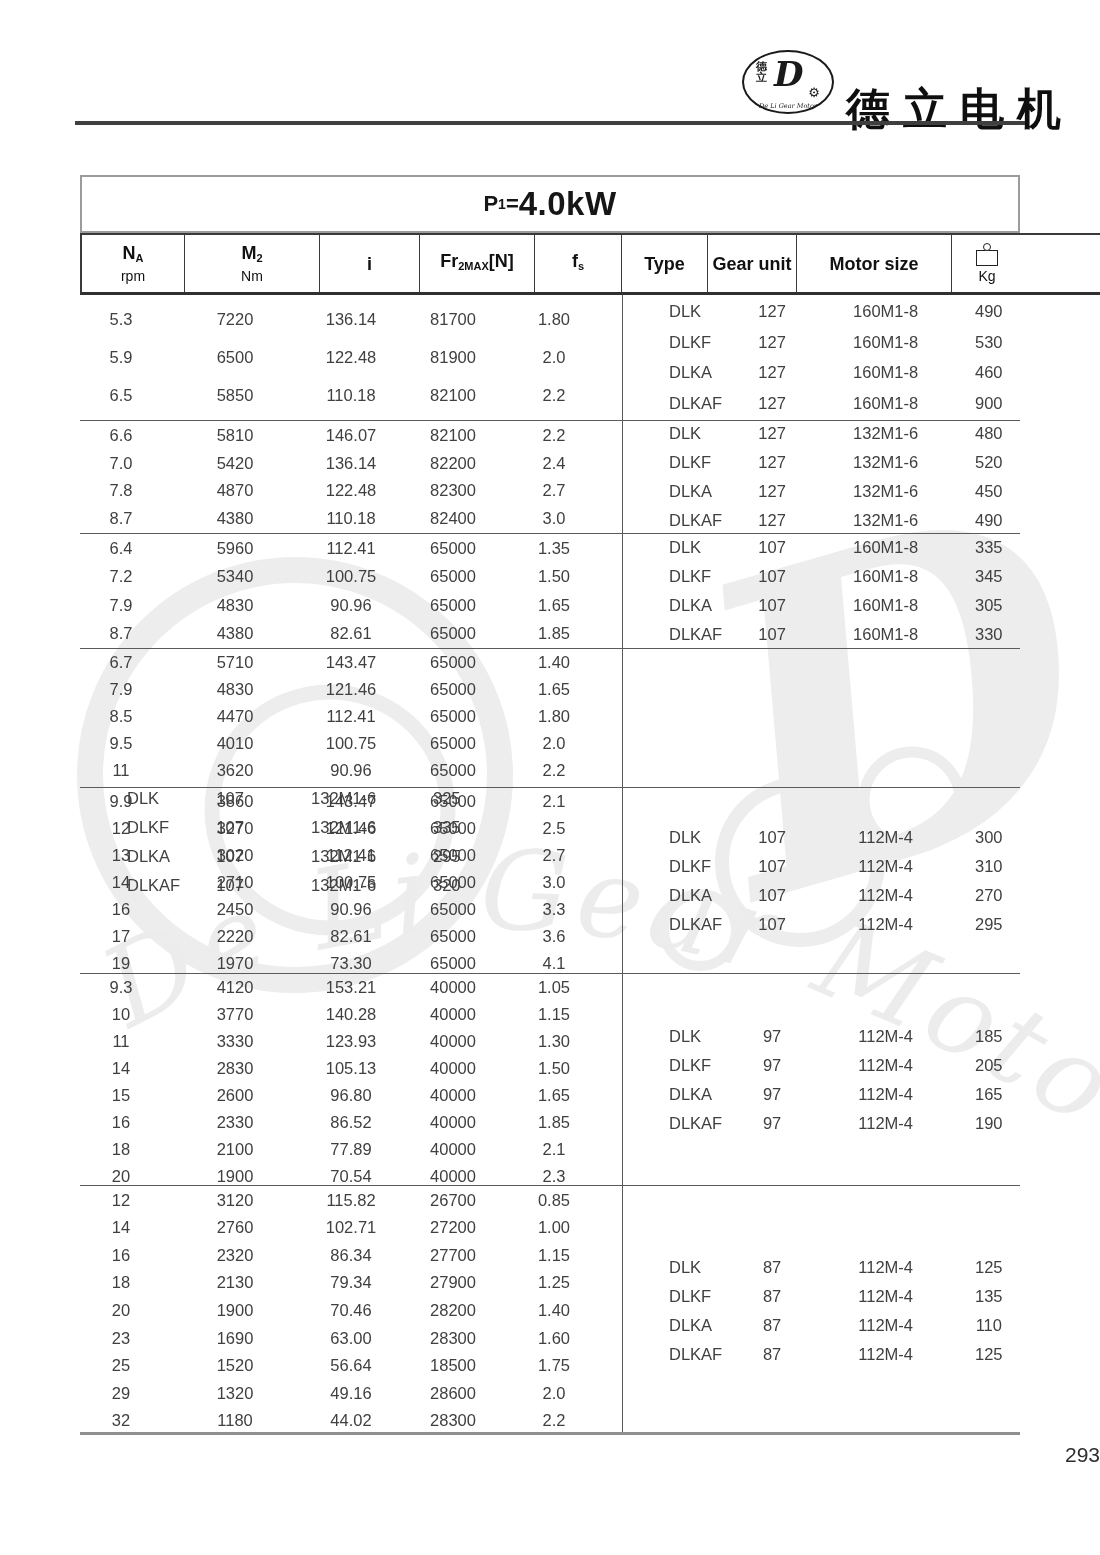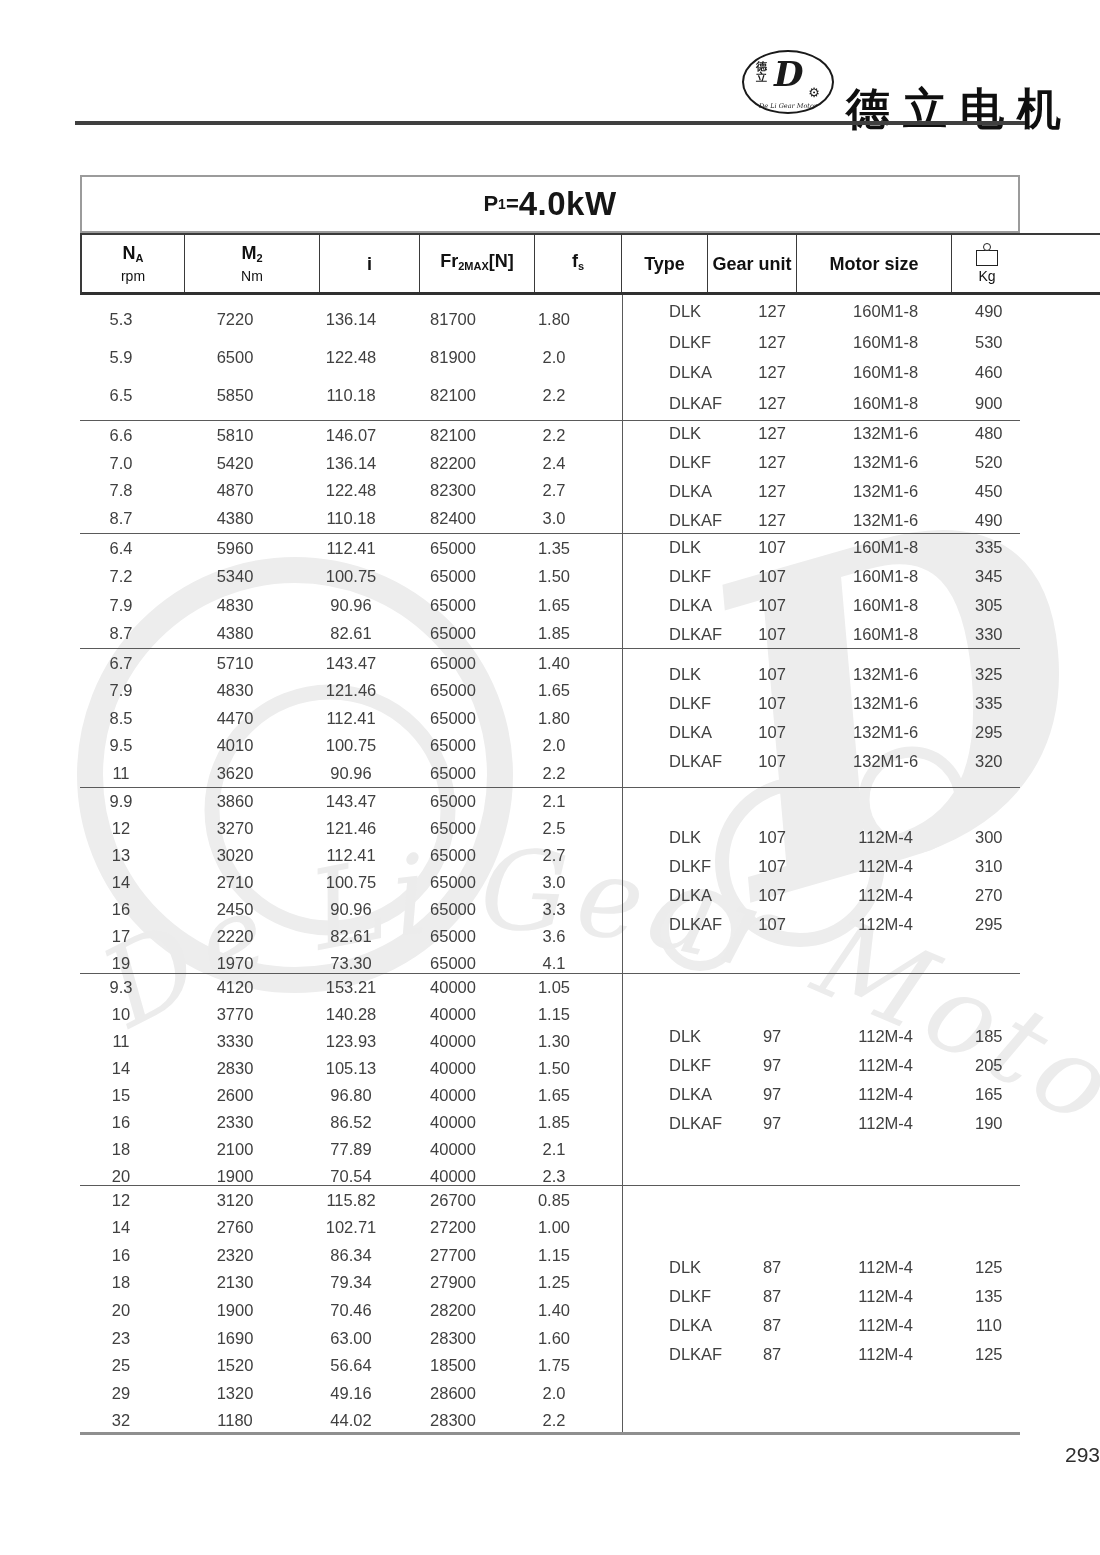--- a/index.html
+++ b/index.html
@@ -319,21 +319,21 @@
             <span class="dcell c-kg">305</span>
           </div>
           <div class="drow">
             <span class="dcell c-type">DLKAF</span>
             <span class="dcell c-gear">107</span>
             <span class="dcell c-motor">160M1-8</span>
             <span class="dcell c-kg">330</span>
           </div>
         </div>
       </div>
-      <div class="group" style="height: 139px;">
+      <div class="group" style="height: 139px; flex-direction: column;">
         <div class="gleft">
           <div class="drow">
             <span class="dcell c-na">6.7</span>
             <span class="dcell c-m2">5710</span>
             <span class="dcell c-i">143.47</span>
             <span class="dcell c-fr">65000</span>
             <span class="dcell c-fs">1.40</span>
           </div>
           <div class="drow">
             <span class="dcell c-na">7.9</span>

